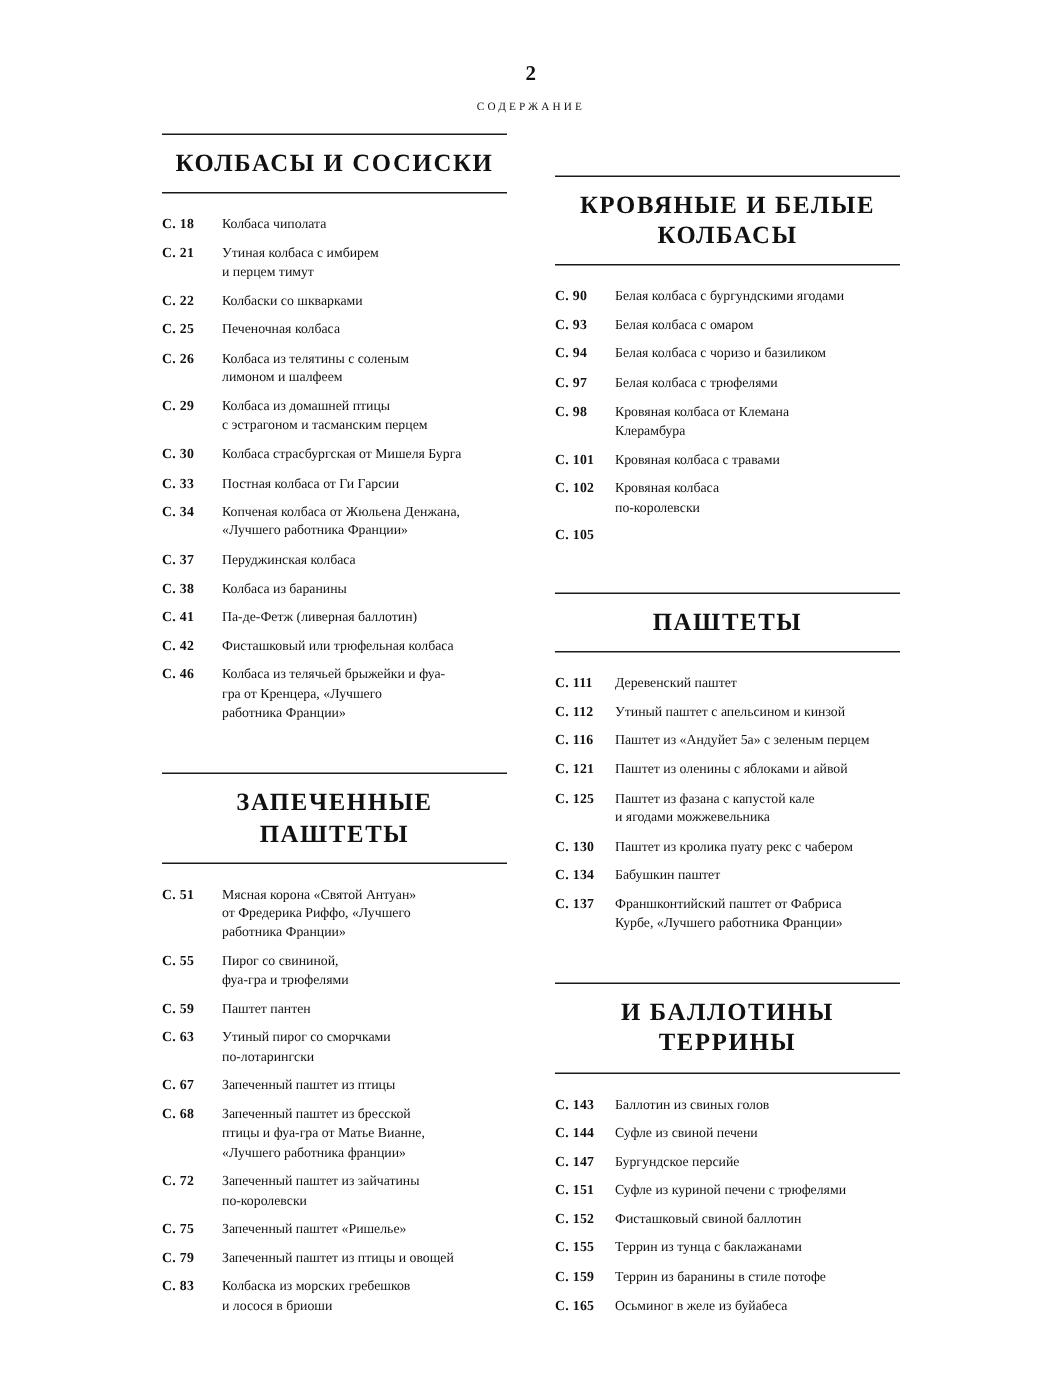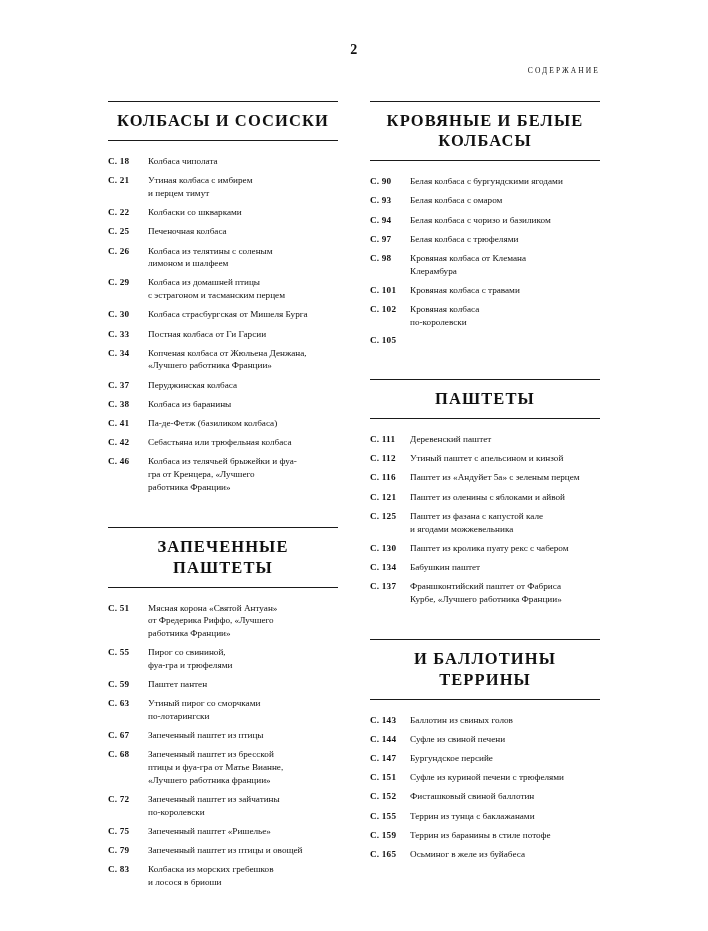--- a/index.html
+++ b/index.html
@@ -25,31 +25,31 @@
     padding: 42px 108px 0 108px;
   }
   .page-number {
     text-align: center;
     font-size: 14px;
     font-weight: bold;
     letter-spacing: 0.5px;
     margin-bottom: 8px;
   }
   .running-head {
-    text-align: right;
+    text-align: center;
     font-size: 7.5px;
     letter-spacing: 2.1px;
     text-transform: uppercase;
-    margin-bottom: 26px;
+    margin-bottom: 14px;
   }
   .columns {
     display: flex;
     flex-direction: row;
     gap: 32px;
-    align-items: flex-start;
+    align-items: flex-end;
   }
   .col {
     width: 230px;
     flex: 0 0 230px;
   }
   .section {
     margin-bottom: 26px;
   }
   .section.gap-big {
     margin-top: 34px;
@@ -195,28 +195,28 @@
           <div class="entry">
             <span class="entry-page">С. 38</span>
             <span class="entry-title">
               <span class="ln">Колбаса из баранины</span>
             </span>
           </div>
 
           <div class="entry">
             <span class="entry-page">С. 41</span>
             <span class="entry-title">
-              <span class="ln">Па-де-Фетж (базиликом колбаса)</span>
+              <span class="ln">Па-де-Фетж (ливерная баллотин)</span>
             </span>
           </div>
 
           <div class="entry">
             <span class="entry-page">С. 42</span>
             <span class="entry-title">
-              <span class="ln">Себастьяна или трюфельная колбаса</span>
+              <span class="ln">Фисташковый или трюфельная колбаса</span>
             </span>
           </div>
 
           <div class="entry">
             <span class="entry-page">С. 46</span>
             <span class="entry-title">
               <span class="ln">Колбаса из телячьей брыжейки и фуа-</span>
               <span class="ln">гра от Кренцера, «Лучшего</span>
               <span class="ln">работника Франции»</span>
             </span>

